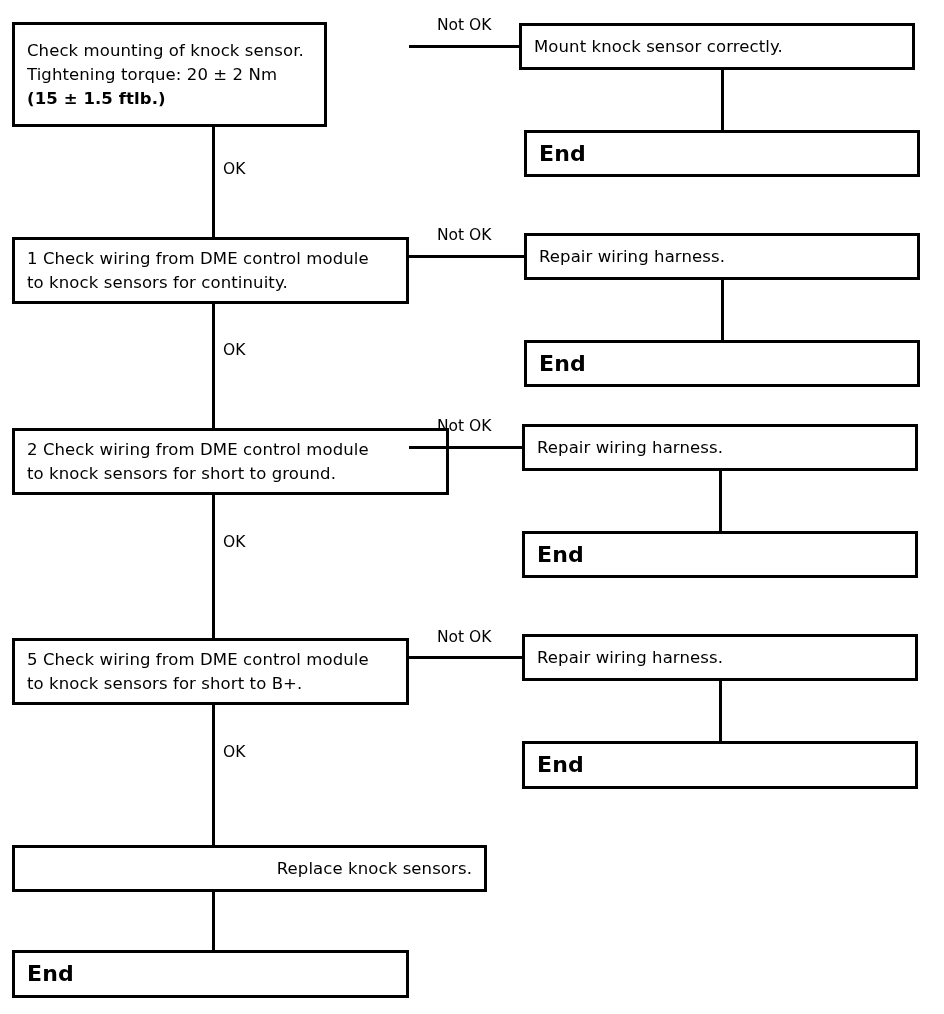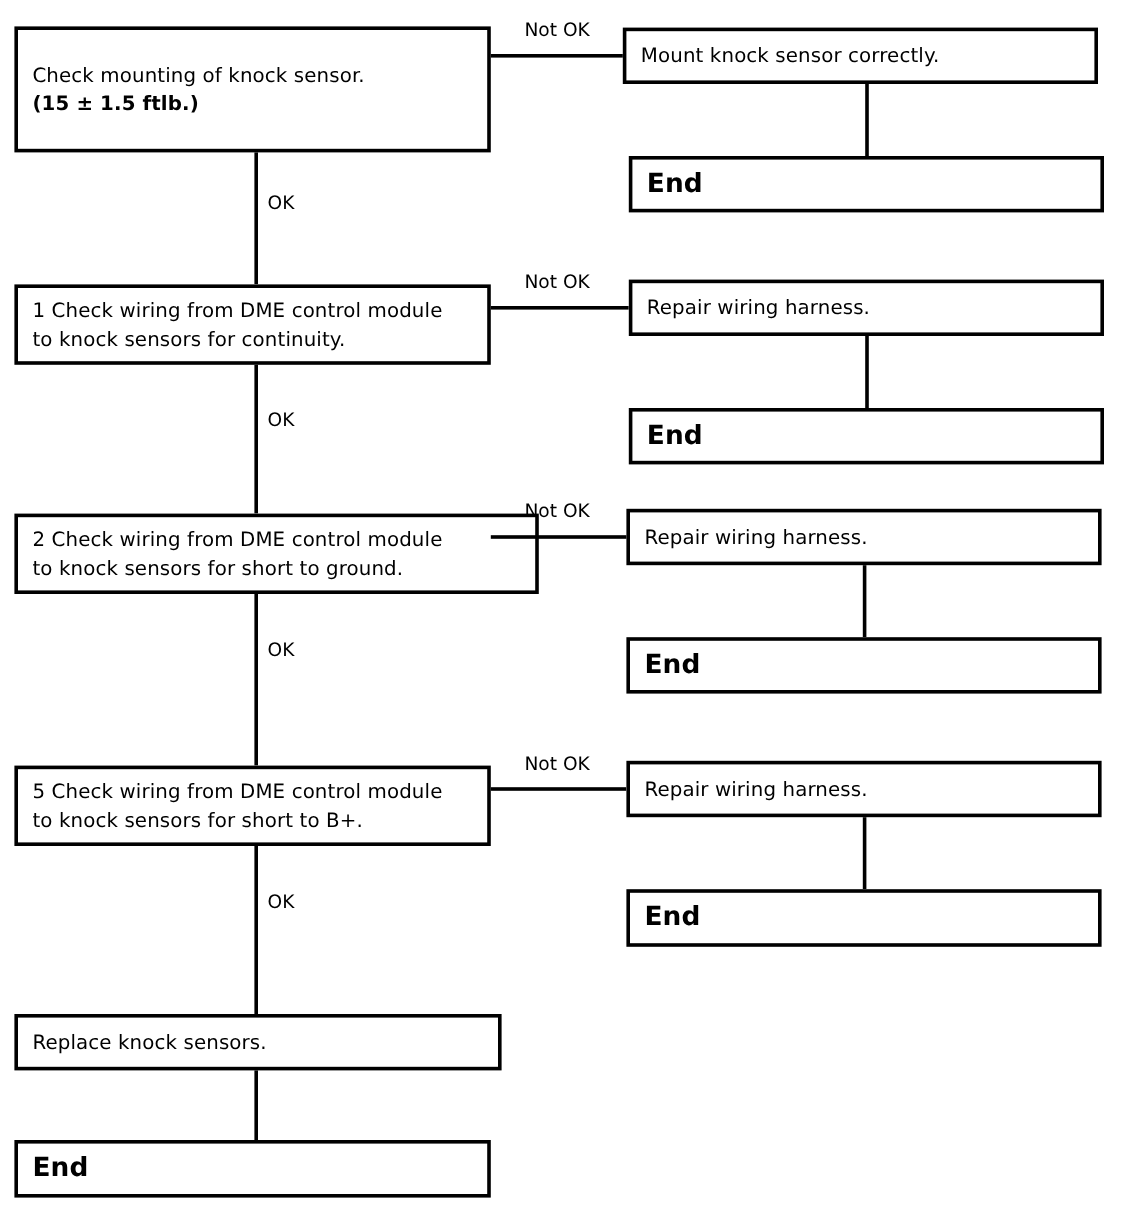--- a/index.html
+++ b/index.html
@@ -61,22 +61,23 @@
     line-height: 18px;
     white-space: nowrap;
     color: #000000;
   }
 </style>
 </head>
 <body>
 
 <div id="flow-root">
 
-  <div class="node" style="left:12px; top:22px; width:397px; height:105px;">
+  <div class="node" style="left:12px; top:22px; width:315px; height:105px;">
     <div class="line">Check mounting of knock sensor.</div>
+    <div class="line"><span>Tightening torque: </span><span class="bold">20 ± 2 Nm</span></div>
     <div class="line bold">(15 ± 1.5 ftlb.)</div>
   </div>
 
   <div class="conn-h" style="left:409px; top:45px; width:115px;"></div>
   <div class="edge-label" style="left:437px; top:16px;">Not OK</div>
 
   <div class="node" style="left:519px; top:23px; width:396px; height:47px;">
     <div class="line">Mount knock sensor correctly.</div>
   </div>
 
@@ -145,21 +146,21 @@
 
   <div class="conn-v" style="left:719px; top:681px; height:60px;"></div>
 
   <div class="node end-node" style="left:522px; top:741px; width:396px; height:48px;">
     <div class="line">End</div>
   </div>
 
   <div class="conn-v" style="left:212px; top:705px; height:140px;"></div>
   <div class="edge-label" style="left:223px; top:743px;">OK</div>
 
-  <div class="node" style="left:12px; top:845px; width:406px; height:47px;">
+  <div class="node" style="left:12px; top:845px; width:475px; height:47px;text-align:right;">
     <div class="line">Replace knock sensors.</div>
   </div>
 
   <div class="conn-v" style="left:212px; top:892px; height:58px;"></div>
 
   <div class="node end-node" style="left:12px; top:950px; width:397px; height:48px;">
     <div class="line">End</div>
   </div>
 
 </div>

